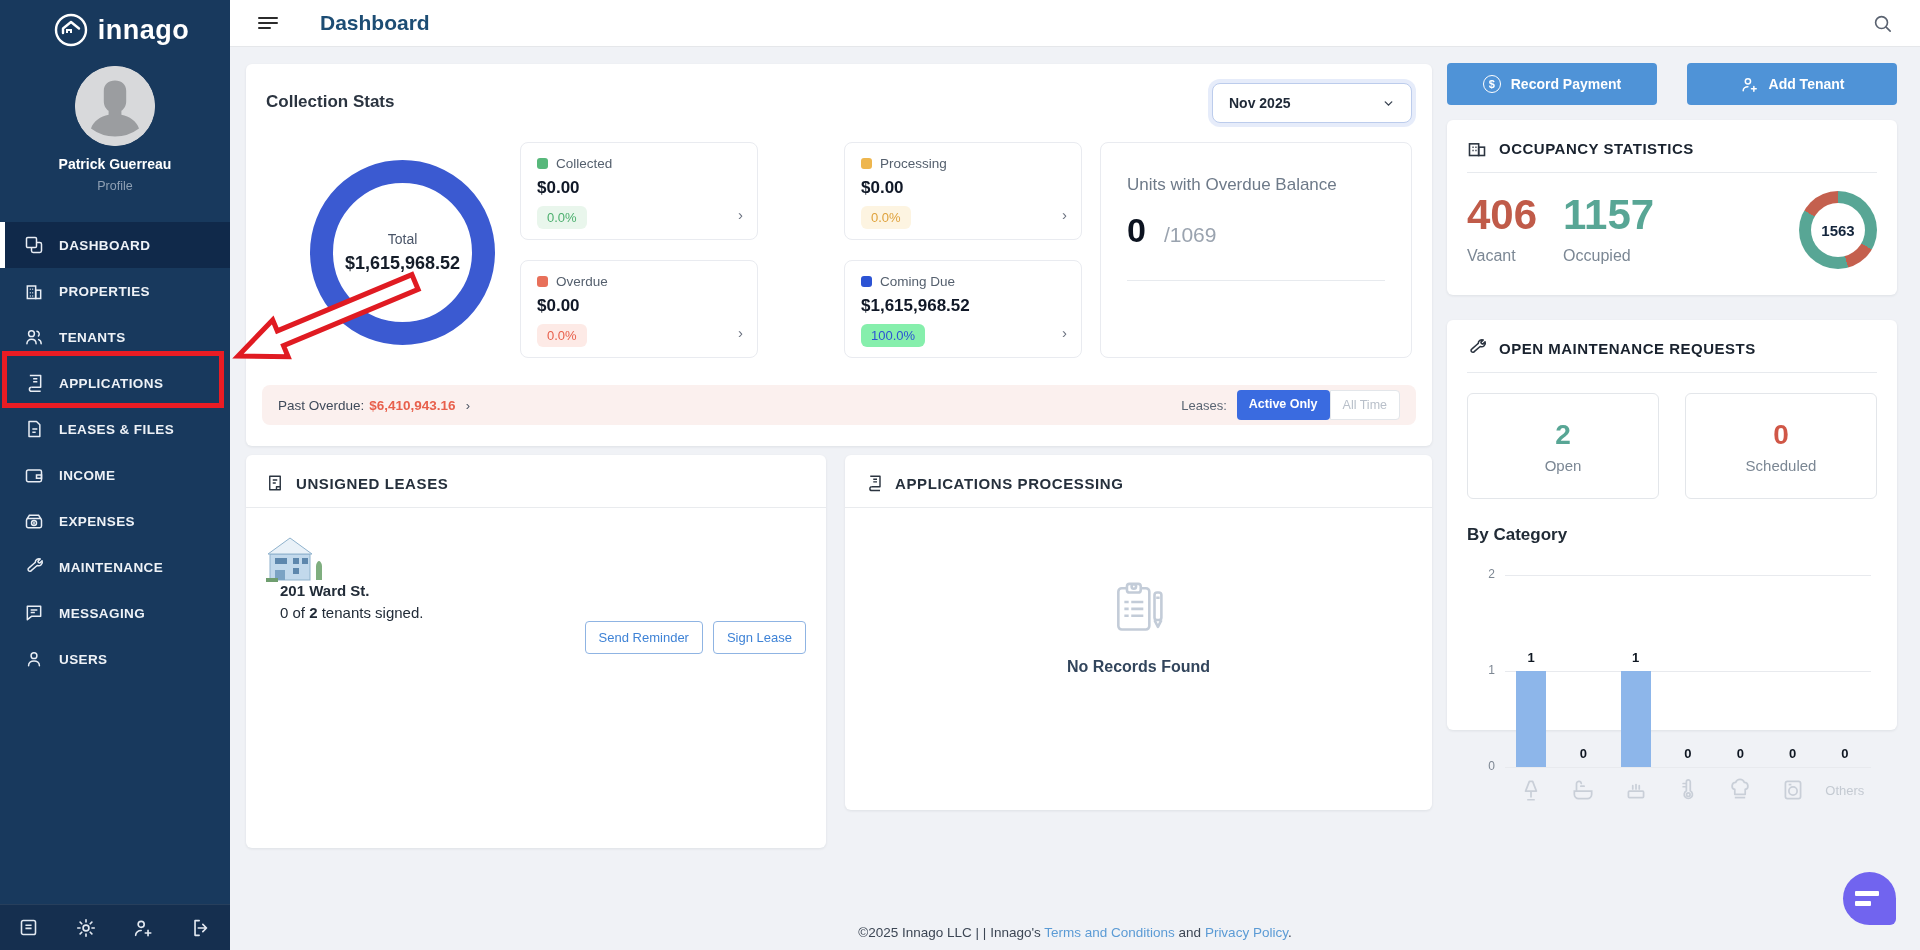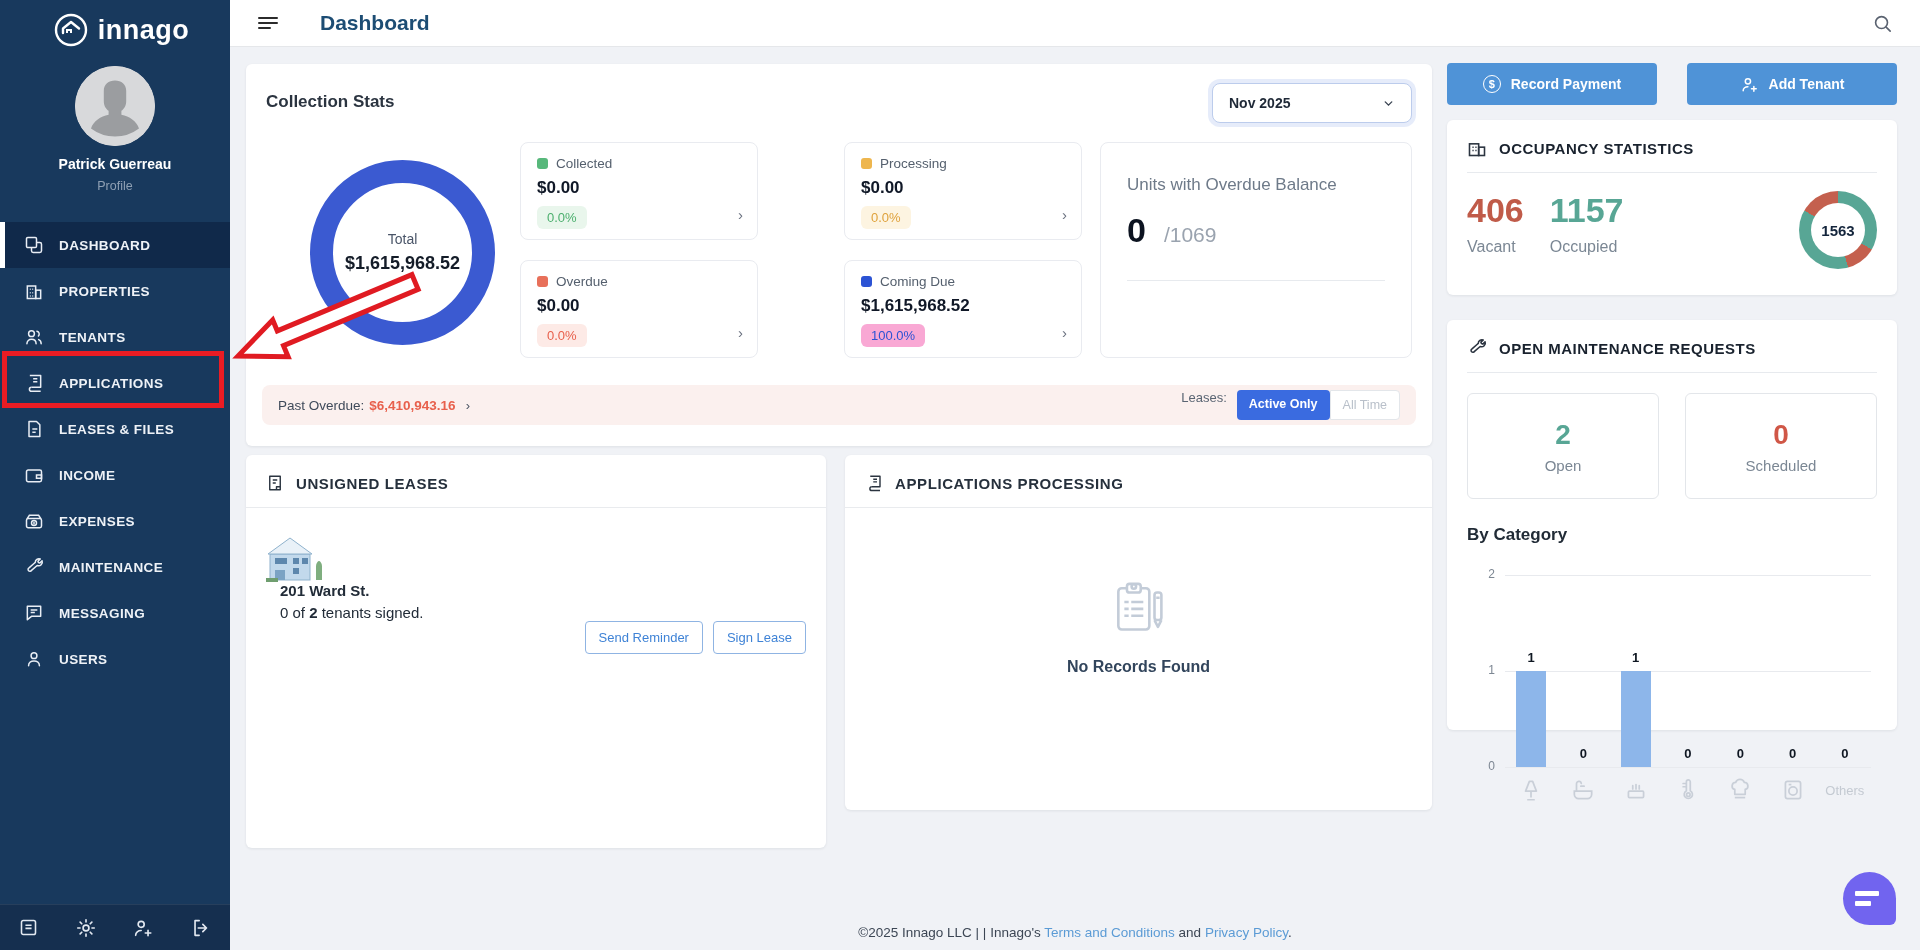--- a/index.html
+++ b/index.html
@@ -46,32 +46,32 @@
   .mcard { position:relative; width:238px; height:98px; border:1px solid #e9ebf0; border-radius:8px; padding:13px 16px; margin-bottom:20px; background:#fff; }
   .mrow { display:flex; align-items:center; gap:8px; }
   .sq { width:11px; height:11px; border-radius:3px; }
   .mlabel { font-size:13.5px; color:#55606e; }
   .mvalue { font-size:17px; font-weight:bold; color:#101827; margin-top:7px; }
   .badge { display:inline-block; margin-top:8px; padding:4px 10px; border-radius:6px; font-size:13px; }
   .mcard .chev { position:absolute; right:14px; bottom:16px; color:#6b7280; font-size:15px; cursor:pointer; }
   .g .sq{background:#57b87b;} .g .badge{background:#e9f6ec; color:#4caf6e;}
   .o .sq{background:#e8705a;} .o .badge{background:#fdeae6; color:#e8604c;}
   .y .sq{background:#eeb64e;} .y .badge{background:#fdf4e1; color:#dfa23c;}
-  .b .sq{background:#2c53d4;} .b .badge{background:#f9a8d4; color:#2c53d4;}
+  .b .sq{background:#2c53d4;} .b .badge{background:#86efac; color:#2c53d4;}
   .units-card { position:absolute; left:854px; top:78px; width:312px; height:216px; border:1px solid #e9ebf0; border-radius:8px; padding:24px 26px; background:#fff; }
   .units-label { font-size:17px; color:#6e7a89; margin-top:8px; }
   .units-row { margin-top:16px; display:flex; align-items:baseline; }
   .units-value { font-size:34px; font-weight:bold; color:#0c1320; }
   .units-total { font-size:21px; color:#9aa3af; margin-left:18px; }
   .units-card hr { border:none; border-top:1px solid #e7eaee; margin-top:30px; }
   .overdue-strip { position:absolute; left:16px; right:16px; bottom:21px; height:40px; background:#fbf0ee; border-radius:8px; display:flex; align-items:center; padding:0 16px; }
   .po-label { font-size:13.5px; color:#3f4a5a; }
   .po-value { font-size:13.5px; color:#e8604c; font-weight:bold; margin-left:5px; }
   .po-chev { color:#4b5563; font-size:13px; margin-left:10px; cursor:pointer; }
-  .leases-filter { margin-left:auto; display:flex; align-items:flex-start; gap:10px; }
+  .leases-filter { margin-left:auto; display:flex; align-items:center; gap:10px; }
   .leases-label { font-size:13px; color:#5a6573; }
   .seg { display:flex; }
   .seg-btn { font-size:12.5px; padding:7px 12px; cursor:pointer; }
   .seg-active { background:#3a6be0; color:#fff; border-radius:4px; font-weight:bold; }
   .seg-idle { background:#fff; color:#b9c0ca; border:1px solid #e3e6ea; border-radius:0 4px 4px 0; }
 
   
   .sec-head { display:flex; align-items:center; gap:12px; padding:18px 20px 14px; border-bottom:1px solid #e9ebee; }
   .sec-head .sec-title { font-size:15px; font-weight:bold; color:#26303c; letter-spacing:.6px; }
   .sec-head svg { stroke:#2b3440; }
@@ -94,21 +94,21 @@
   
   .actions-row { position:absolute; left:1447px; top:63px; width:450px; display:flex; gap:30px; z-index:2; }
   .primary-btn { flex:1; height:42px; background:#4f93d7; color:#fff; border:none; border-radius:4px; font-size:14px; font-weight:bold; display:flex; align-items:center; justify-content:center; gap:10px; cursor:pointer; font-family:inherit; }
   .dollar-circle { width:18px; height:18px; border:1.6px solid #fff; border-radius:50%; display:flex; align-items:center; justify-content:center; font-size:11px; font-weight:bold; }
 
   .occ-card { left:1447px; top:120px; width:450px; height:175px; padding:18px 20px; }
   .occ-head { display:flex; align-items:center; gap:12px; }
   .occ-head .sec-title { font-size:15px; font-weight:bold; color:#19222e; letter-spacing:.5px; }
   .occ-card hr { border:none; border-top:1px solid #e7eaee; margin:14px 0 0; }
   .occ-stats { display:flex; align-items:flex-start; margin-top:18px; }
-  .occ-num { font-size:34px; font-weight:bold; }
+  .occ-num { font-size:42px; font-weight:bold; }
   .occ-lab { font-size:16px; color:#7b8794; margin-top:8px; }
   .vacant .occ-num { color:#c05b49; } .occupied .occ-num { color:#58a695; }
   .occ-block { margin-right:26px; }
   .occ-donut { margin-left:auto; width:78px; height:78px; border-radius:50%;
     background:conic-gradient(#58a695 0 120deg, #c4604e 120deg 165deg, #58a695 165deg 300deg, #c4604e 300deg 360deg);
     display:flex; align-items:center; justify-content:center; }
   .occ-donut-inner { width:54px; height:54px; background:#fff; border-radius:50%; display:flex; align-items:center; justify-content:center; font-size:15px; font-weight:bold; color:#14253c; }
 
   .mnt-card { left:1447px; top:320px; width:450px; height:410px; padding:18px 20px; }
   .mnt-card hr { border:none; border-top:1px solid #e7eaee; margin:14px 0 0; }

